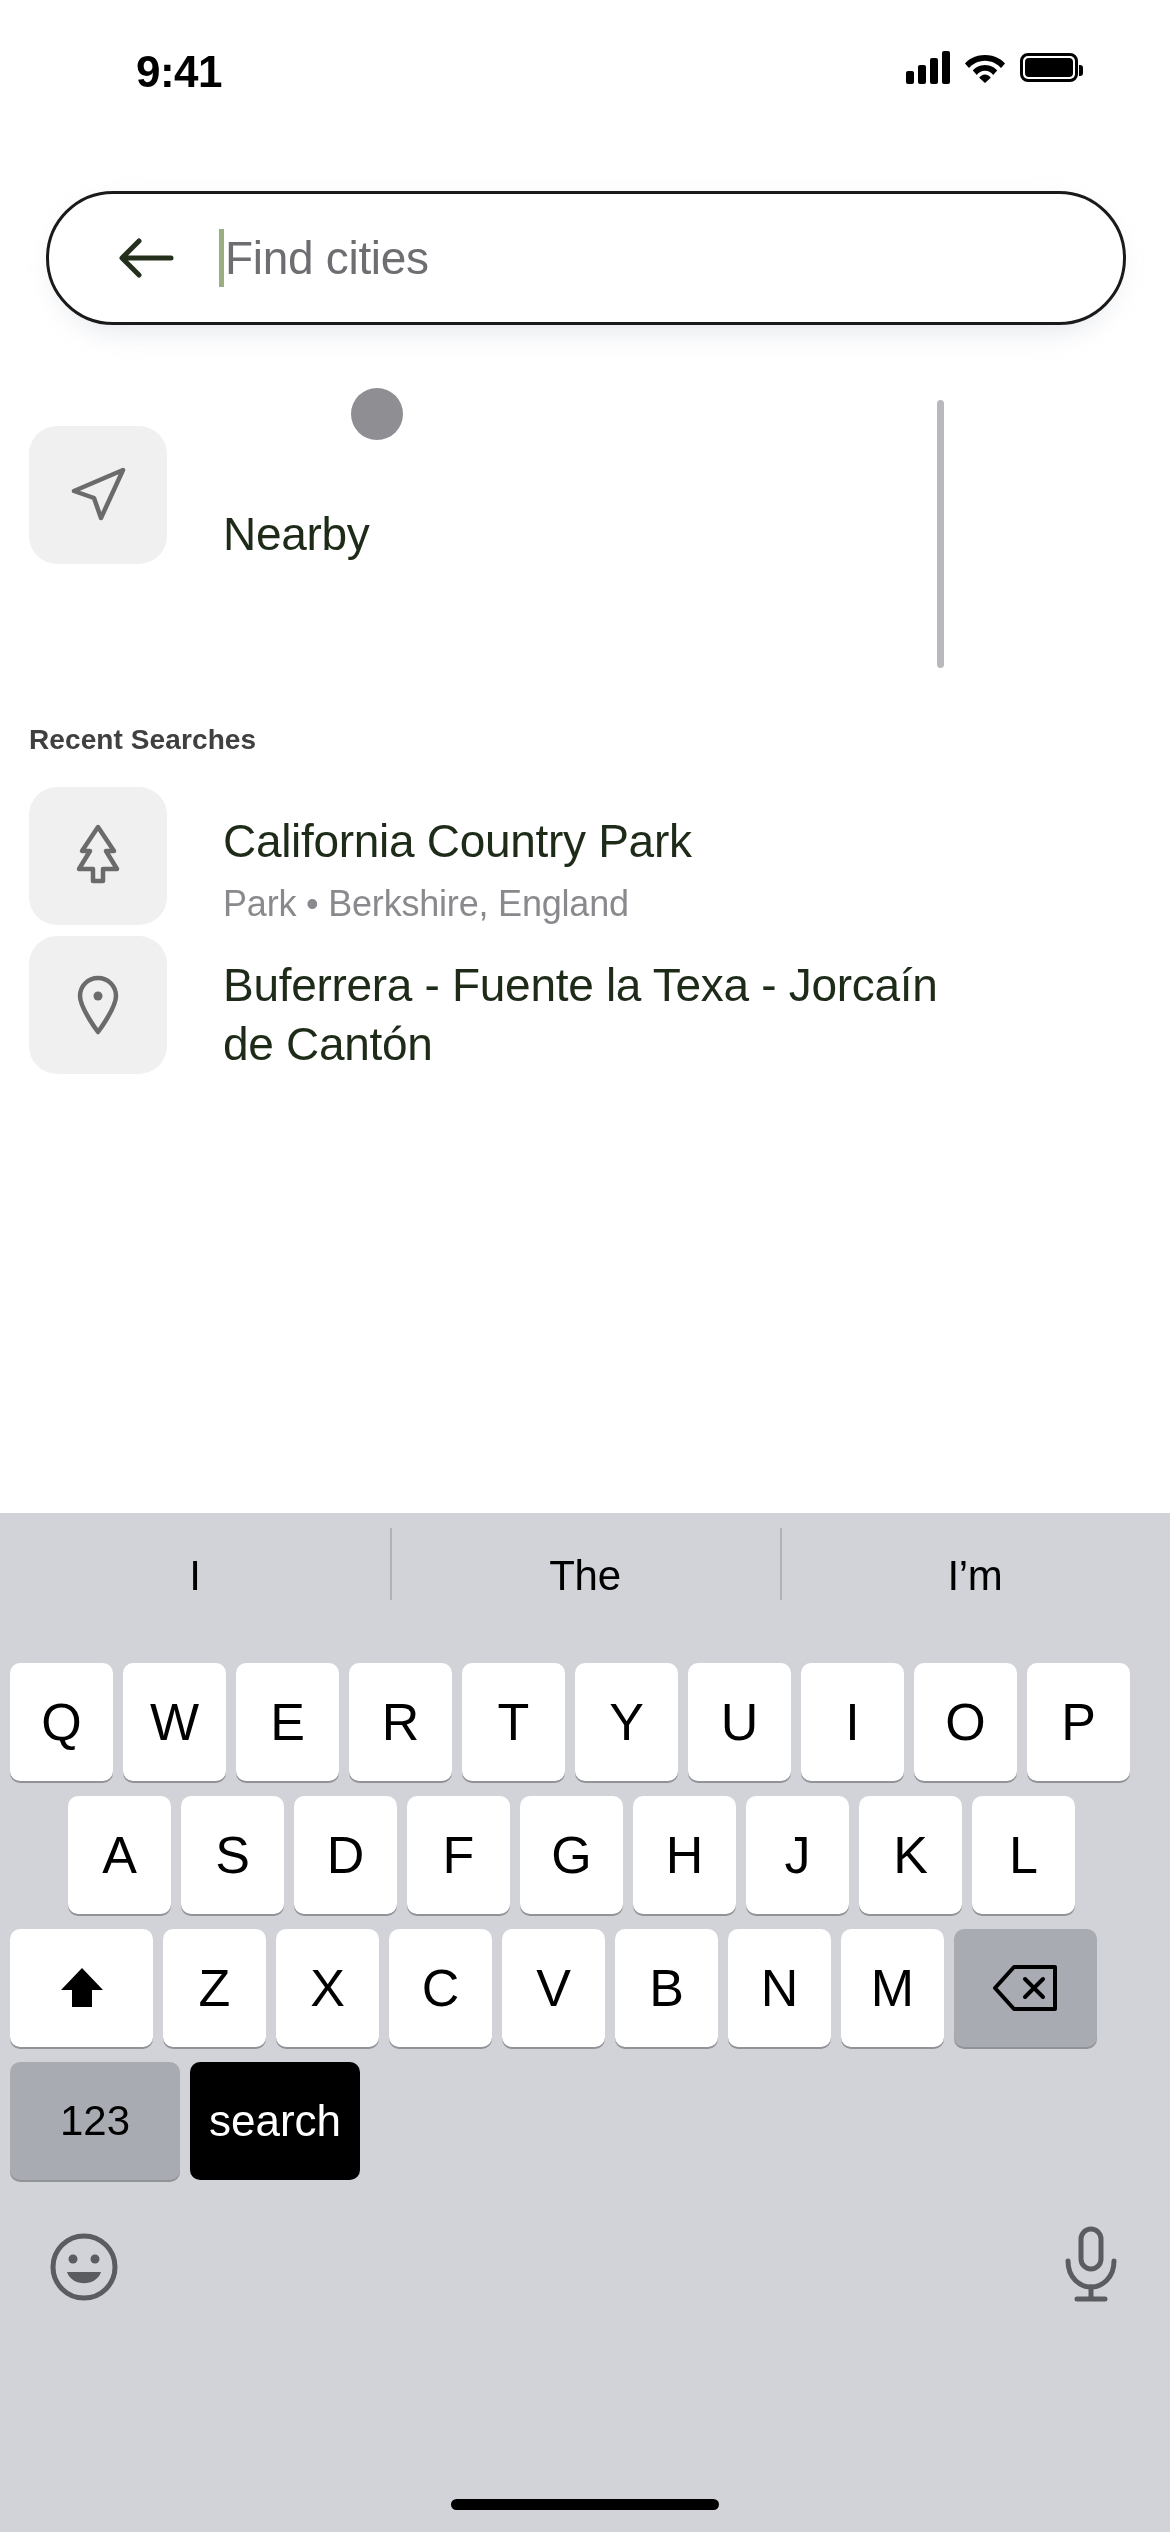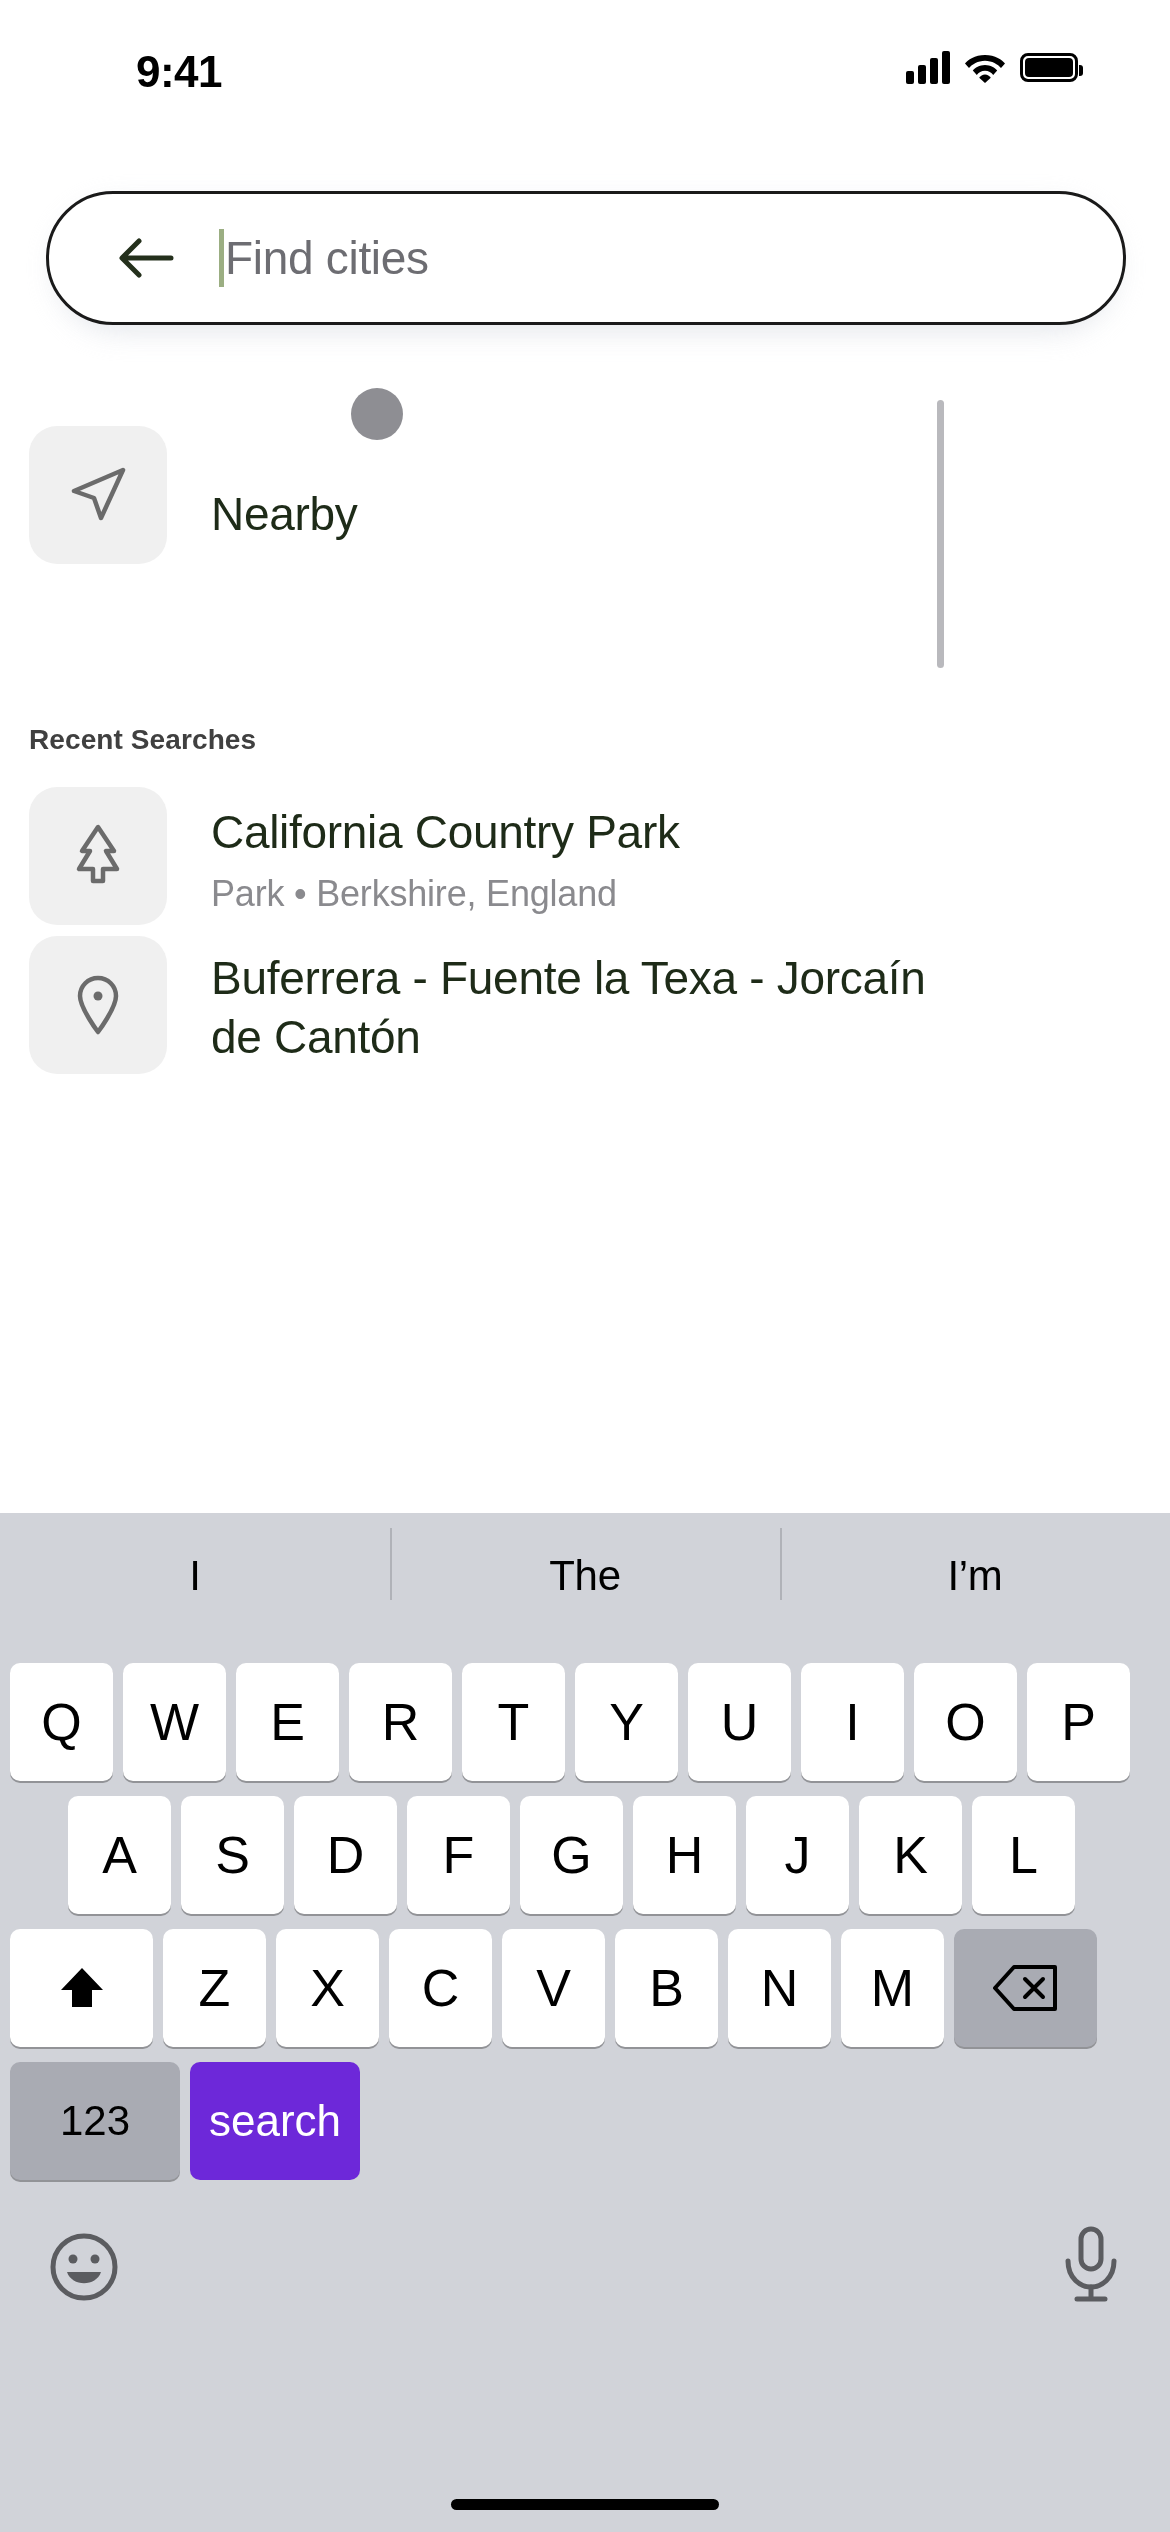--- a/index.html
+++ b/index.html
@@ -75,21 +75,21 @@
   }
 
   
   #touch-dot {
     position:absolute; left:351px; top:388px;
     width:52px; height:52px; border-radius:50%; background:#8e8e93;
   }
 
   
   .row {
-    position:absolute; display:flex; align-items:center;
+    position:absolute; display:flex; align-items:flex-end;gap:12px;
   }
   .icon-tile {
     width:138px; height:138px; border-radius:28px; background:#f0f0f0;
     display:flex; align-items:center; justify-content:center; flex:0 0 auto;
   }
   .row-text { margin-left:44px; padding-top:6px; }
   .row-title {
     font-size:46px; color:#1e2b18; line-height:1.28; letter-spacing:-0.3px;
   }
   .row-sub {
@@ -127,21 +127,21 @@
   }
 
   .krow { position:absolute; left:0; width:1170px; display:flex; }
   .key {
     background:#fff; border-radius:10px;
     box-shadow:0 2px 0 rgba(0,0,0,.30);
     display:flex; align-items:center; justify-content:center;
     font-size:52px; color:#000; font-weight:400;
   }
   .key.dark { background:#a9abb3; box-shadow:0 2px 0 rgba(0,0,0,.30); }
-  .key.blue { background:#6d28d9; color:#fff; box-shadow:none; }
+  .key.blue { background:#000000; color:#fff; box-shadow:none; }
   .key.blue span { font-size:44px; }
   .key.space-k { font-size:44px; }
   .key.num-k { font-size:42px; }
 
   #krow1 { top:150px; padding:0 5px; }
   #krow1 .key { width:103px; height:118px; margin:0 5px; }
   #krow2 { top:283px; padding:0 63px; }
   #krow2 .key { width:103px; height:118px; margin:0 5px; }
   #krow3 { top:416px; padding:0 5px; }
   #krow3 .key { width:103px; height:118px; margin:0 5px; }

